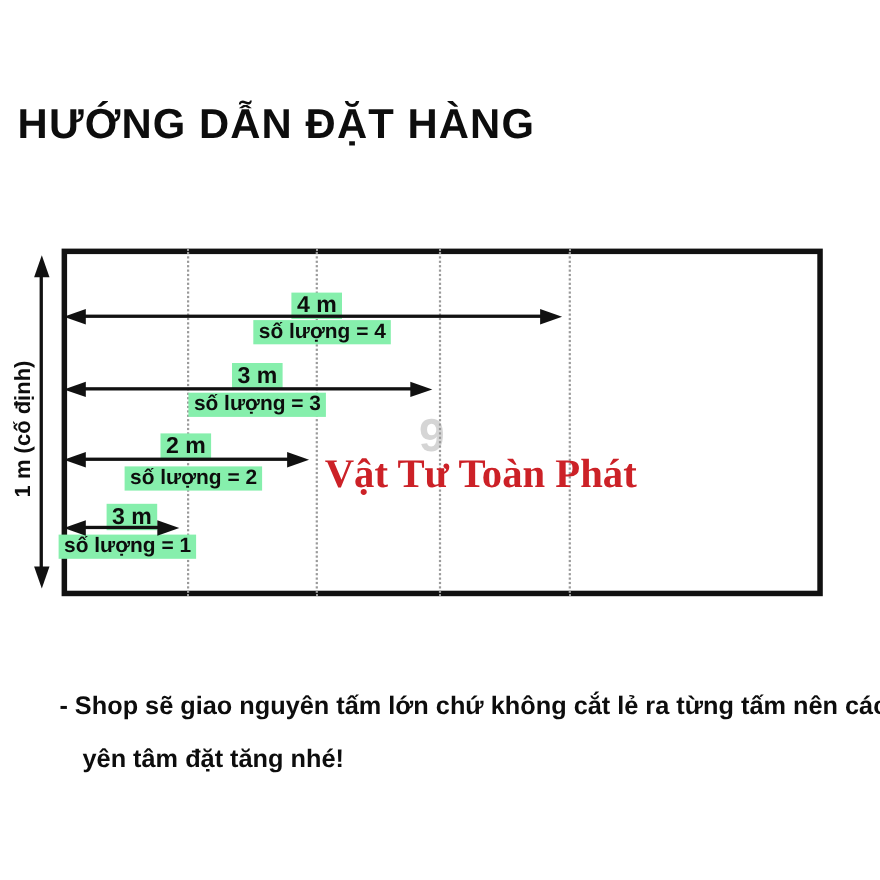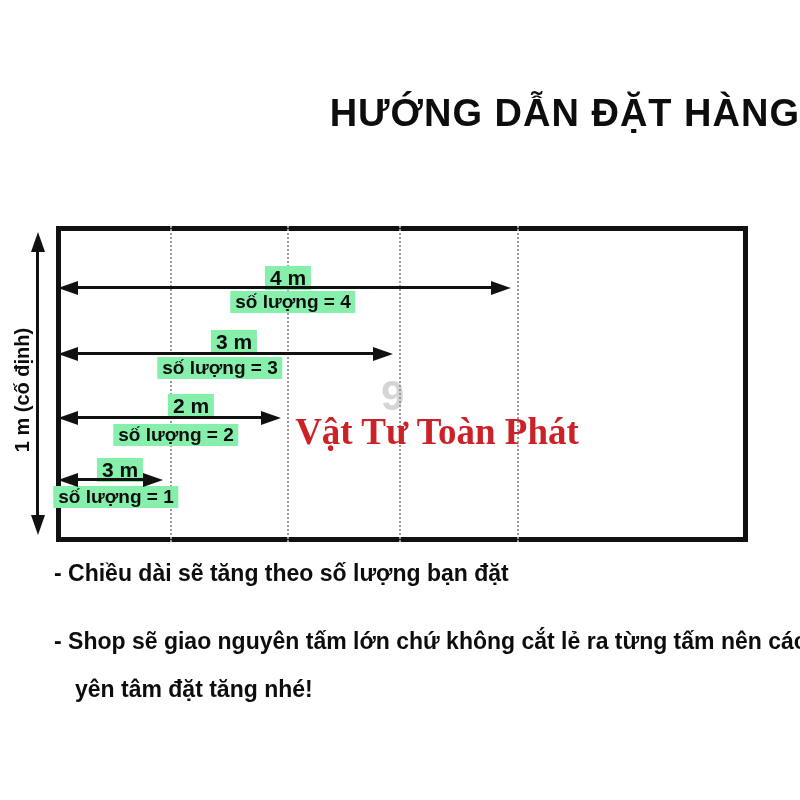--- a/index.html
+++ b/index.html
@@ -14,21 +14,21 @@
     position:relative;
     width:800px;height:800px;
     background:#ffffff;
     overflow:hidden;
     font-family:"Liberation Sans", sans-serif;
     color:var(--text);
   }
   .title{
     position:absolute;
     left:0; top:92px; width:100%;
-    text-align:right;
+    text-align:left;
     padding-left:16px;
     font-size:38px;
     font-weight:bold;
     letter-spacing:1px;
     color:#0d0d0d;
     white-space:nowrap;
   }
   .sheet{
     position:absolute;
     left:56px; top:226px;
@@ -166,37 +166,36 @@
     <span class="head-r"></span>
   </div>
   <div class="mlabel small" style="left:293px; top:291px;">số lượng = 4</div>
 
   <div class="mlabel big" style="left:234px; top:330px;">3 m</div>
   <div class="harrow" style="left:58px; top:347px; width:335px;">
     <span class="head-l"></span>
     <span class="shaft"></span>
     <span class="head-r"></span>
   </div>
-  <div class="mlabel small" style="left:220px; top:357px;">số lượng = 3</div>
-
-  <div class="mlabel big" style="left:169px; top:394px;margin-left:22px;">2 m</div>
+  <div class="mlabel small" style="left:234px; top:357px;">số lượng = 3</div>
+
+  <div class="mlabel big" style="left:169px; top:394px;">2 m</div>
   <div class="harrow" style="left:58px; top:411px; width:223px;">
     <span class="head-l"></span>
     <span class="shaft"></span>
     <span class="head-r"></span>
   </div>
   <div class="mlabel small" style="left:176px; top:424px;">số lượng = 2</div>
 
   <div class="mlabel big" style="left:120px; top:458px;">3 m</div>
   <div class="harrow" style="left:58px; top:473px; width:105px;">
     <span class="head-l"></span>
     <span class="shaft"></span>
     <span class="head-r"></span>
   </div>
   <div class="mlabel small" style="left:116px; top:486px;text-align:right;">số lượng = 1</div>
 
   <div class="brand">Vật Tư Toàn Phát</div>
 
-  <div class="note" style="left:54px; top:560px;">- Chiều dài sẽ tăng theo số lượng bạn đặt</div>
   <div class="note" style="left:54px; top:628px;">- Shop sẽ giao nguyên tấm lớn chứ không cắt lẻ ra từng tấm nên các bạn</div>
   <div class="note" style="left:75px; top:676px;">yên tâm đặt tăng nhé!</div>
 
 </div>
 
 </body></html>

